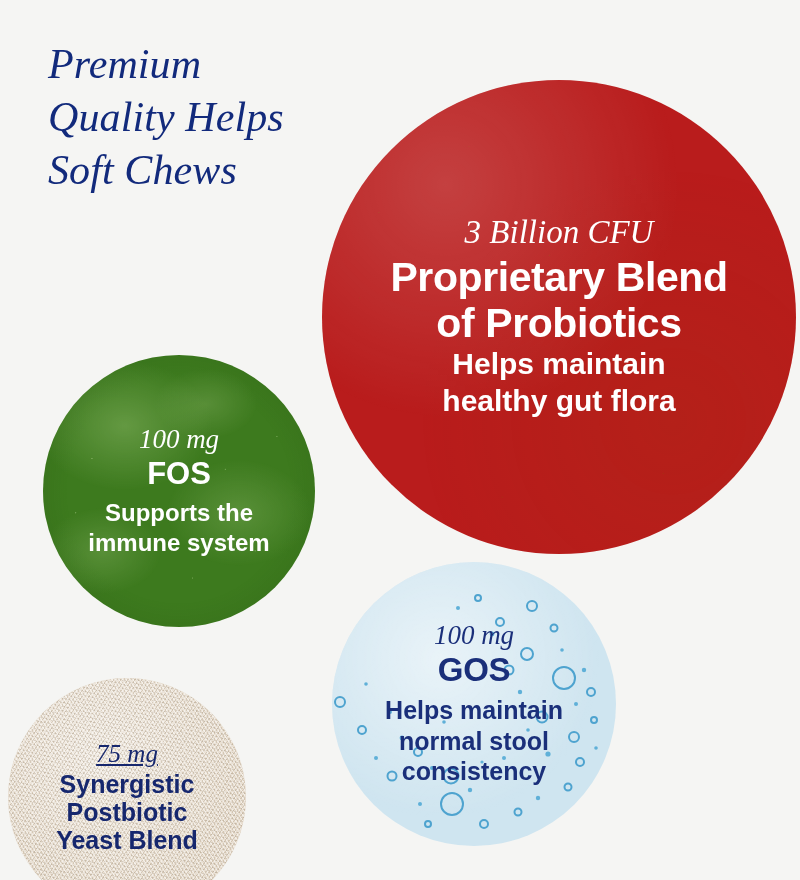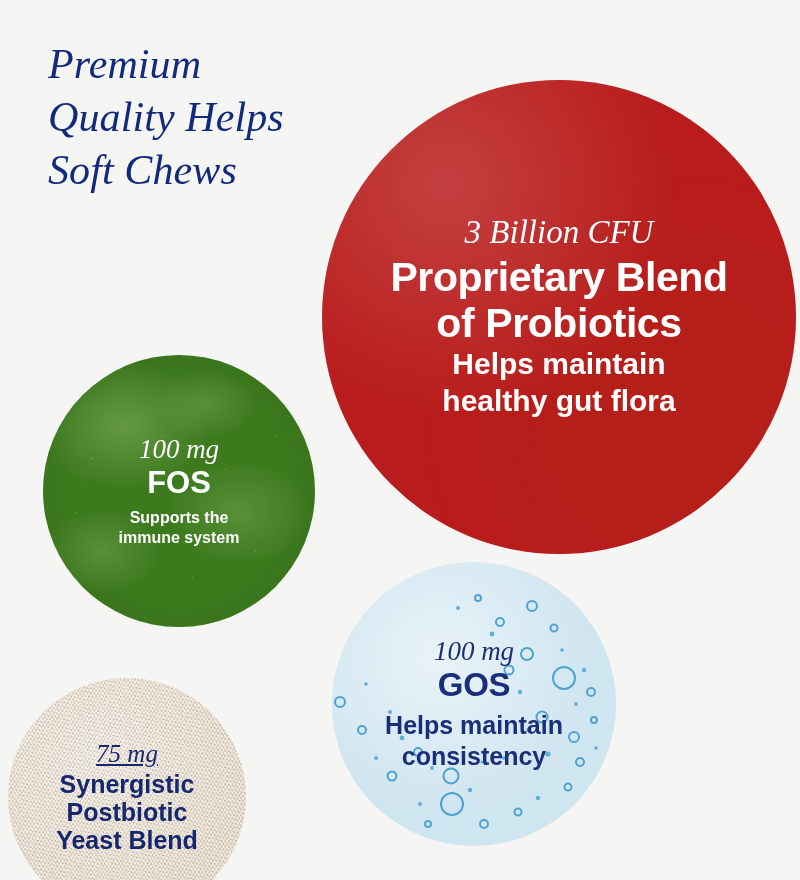--- a/index.html
+++ b/index.html
@@ -134,21 +134,21 @@
       radial-gradient(2.0px 2.0px at 33% 61%, rgba(225,245,190,0.40), rgba(0,0,0,0) 62%),
       radial-gradient(1.6px 1.6px at 78% 72%, rgba(225,245,190,0.45), rgba(0,0,0,0) 62%),
       radial-gradient(1.3px 1.3px at 55% 82%, rgba(225,245,190,0.50), rgba(0,0,0,0) 62%),
       radial-gradient(1.7px 1.7px at 12% 58%, rgba(225,245,190,0.42), rgba(0,0,0,0) 62%),
       radial-gradient(1.5px 1.5px at 86% 30%, rgba(225,245,190,0.44), rgba(0,0,0,0) 62%),
       radial-gradient(circle at 50% 50%, rgba(0,0,0,0) 58%, rgba(20,55,8,0.20) 100%);
   }
   #c-fos .copy { padding: 0 6px; color: #ffffff; }
   #c-fos .dose { font-size: 27px; margin-bottom: 2px; }
   #c-fos .name { font-size: 31px; margin-bottom: 7px; }
-  #c-fos .desc { font-size: 16px; }
+  #c-fos .desc { font-size: 24px; }
 
   
   #c-gos {
     left: 332px;
     top: 562px;
     width: 284px;
     height: 284px;
     z-index: 40;
     background: #cfe5f0;
   }
@@ -270,20 +270,21 @@
         <circle cx="150" cy="200" r="1.6"></circle>
         <circle cx="264" cy="186" r="1.8"></circle>
         <circle cx="34" cy="122" r="1.8"></circle>
       </g>
     </svg>
     <div class="copy">
       <div class="dose">100 mg</div>
       <div class="name">GOS</div>
       <div class="desc">
         <div>Helps maintain</div>
+        <div>normal stool</div>
         <div>consistency</div>
       </div>
     </div>
   </div>
 
   <div class="circle" id="c-yeast">
     <div class="tex"></div>
     <div class="copy">
       <div class="dose">75 mg</div>
       <div class="name">

